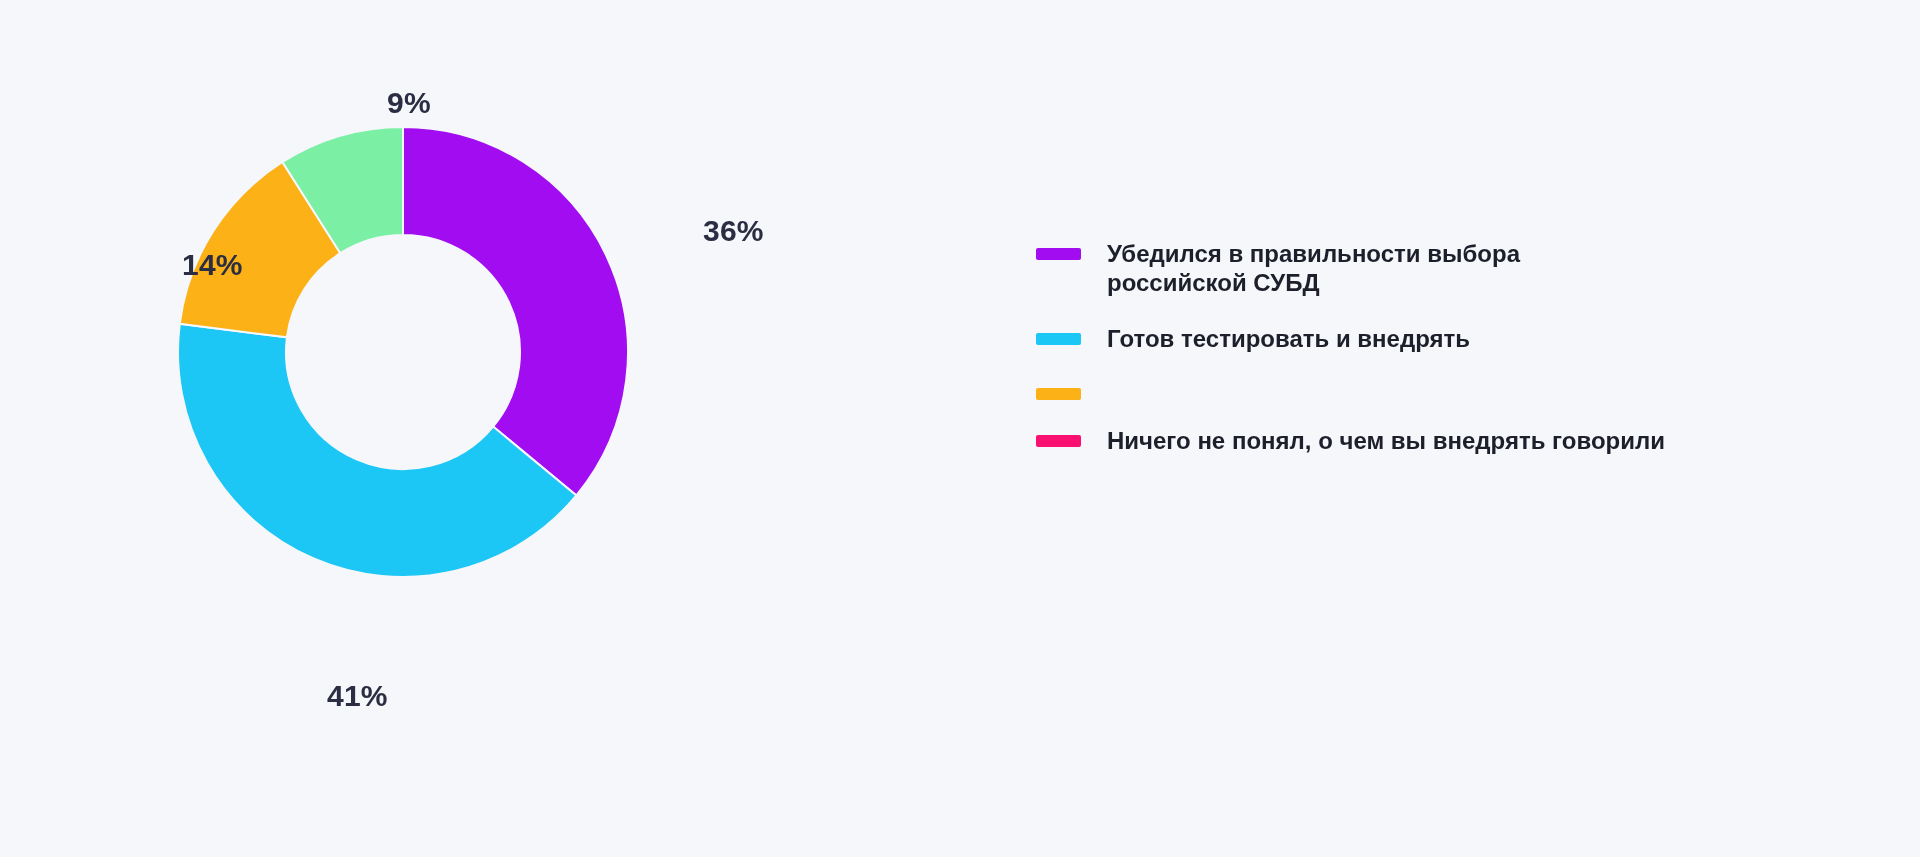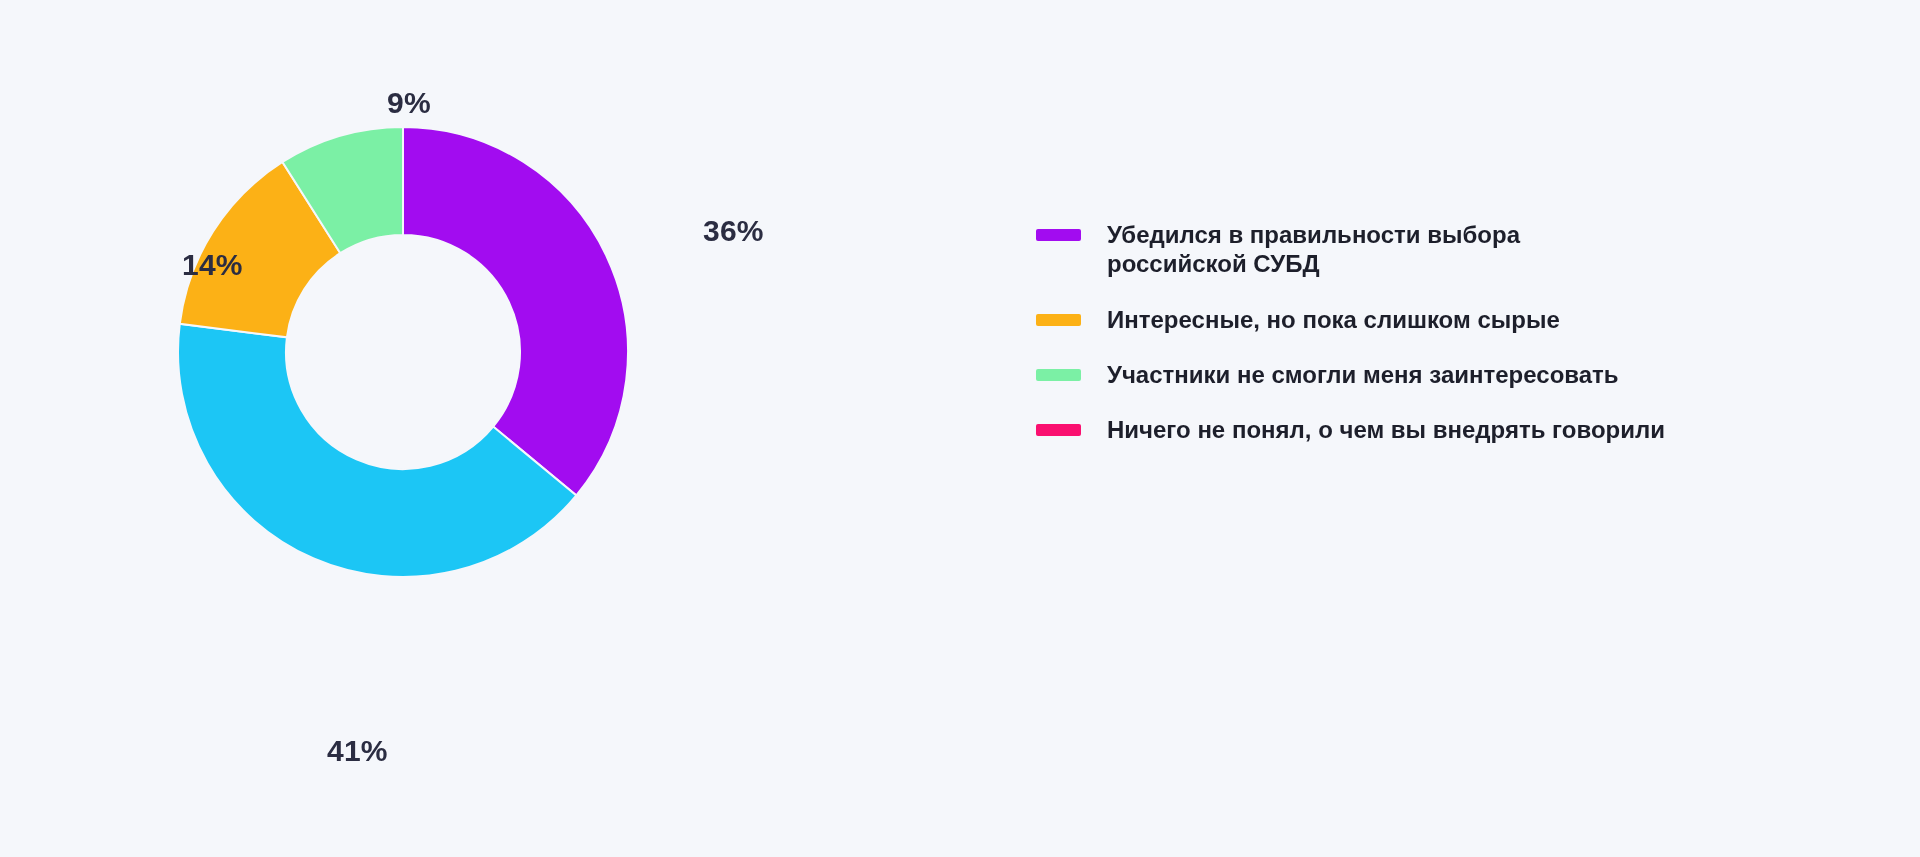--- a/index.html
+++ b/index.html
@@ -36,29 +36,29 @@
   .slice-label {
     position: absolute;
     color: #2b2d42;
     font-weight: bold;
     font-size: 30px;
     letter-spacing: 0.2px;
     white-space: nowrap;
     line-height: 1;
   }
   #label-purple { left: 703px; top: 216px; }
-  #label-cyan   { left: 327px; top: 736px; }
+  #label-cyan   { left: 327px; top: 681px; }
   #label-orange { left: 182px; top: 250px; text-align: right; }
   #label-green  { left: 387px; top: 88px;  }
 
   
   #legend {
     position: absolute;
     left: 1036px;
-    top: 220px;
+    top: 239px;
     width: 760px;
   }
   .legend-item {
     display: flex;
     align-items: flex-start;
     margin-bottom: 26px;
   }
   .legend-item:last-child { margin-bottom: 0; }
   .legend-swatch {
     flex: 0 0 auto;
@@ -100,30 +100,29 @@
   </div>
 
   <div id="legend">
 
     <div class="legend-item">
       <span class="legend-swatch" style="background: rgb(162, 12, 240);"></span>
       <span class="legend-label" style="color: rgb(29, 31, 43);">Убедился в правильности выбора
 российской СУБД</span>
     </div>
 
+    <div class="legend-item">
+      <span class="legend-swatch" style="background: rgb(28, 198, 245);"></span>
+      <span class="legend-label" style="color: rgb(29, 31, 43);">Готов тестировать и внедрять</span>
+    </div>
 
     <div class="legend-item">
       <span class="legend-swatch" style="background: rgb(252, 177, 22);"></span>
-      <span class="legend-label" style="color: rgb(29, 31, 43);">Интересные, но пока слишком сырые</span>
     </div>
 
-    <div class="legend-item">
-      <span class="legend-swatch" style="background: rgb(123, 240, 165);"></span>
-      <span class="legend-label" style="color: rgb(29, 31, 43);">Участники не смогли меня заинтересовать</span>
-    </div>
 
     <div class="legend-item">
       <span class="legend-swatch" style="background: rgb(250, 16, 112);"></span>
       <span class="legend-label" style="color: rgb(29, 31, 43);">Ничего не понял, о чем вы внедрять говорили</span>
     </div>
 
   </div>
 </div>
 
 </body></html>

